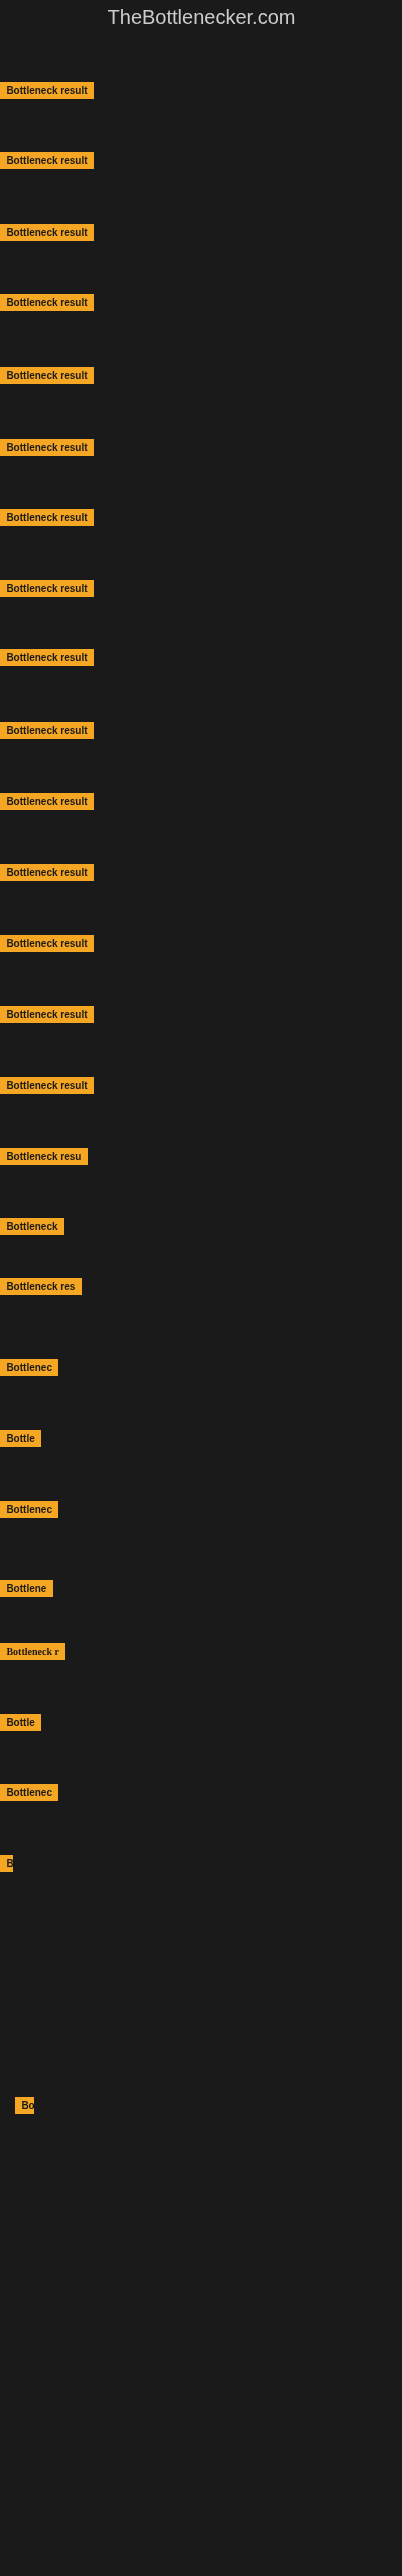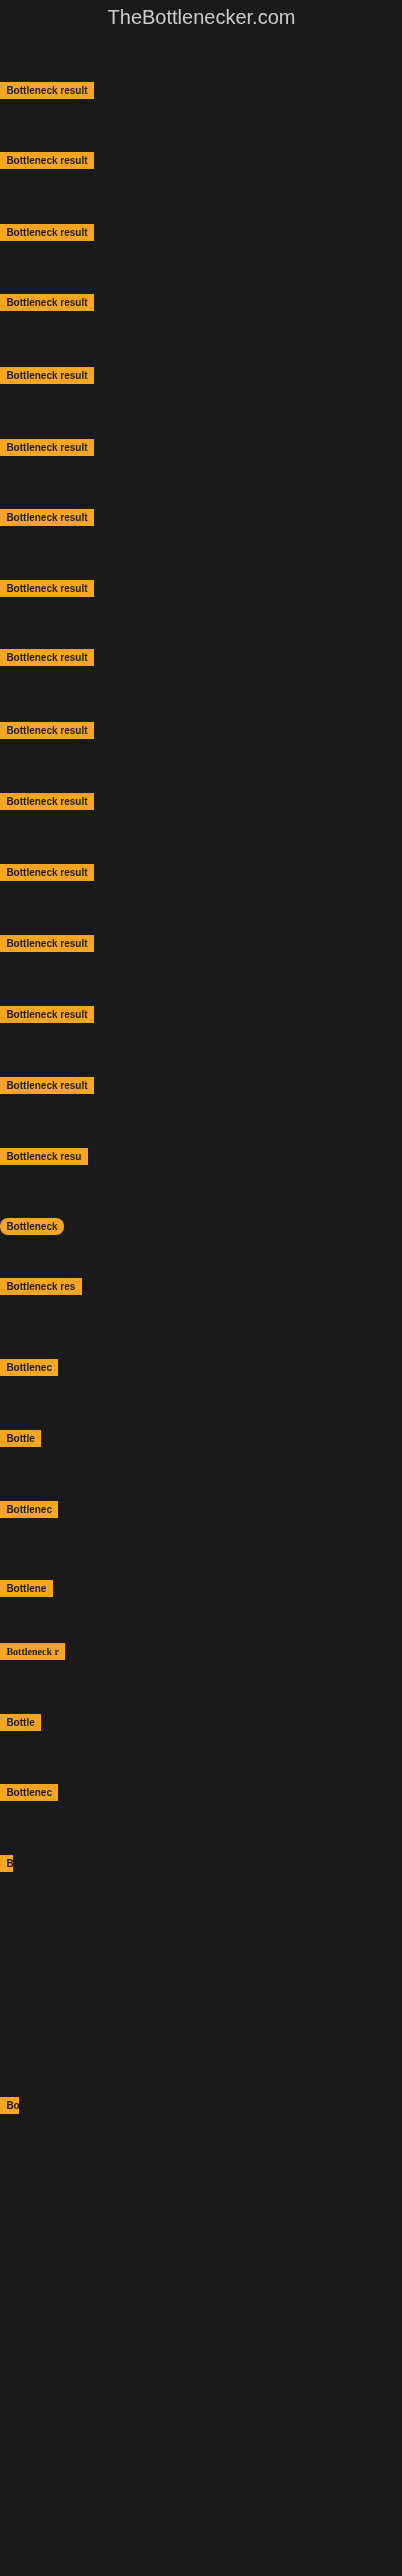--- a/index.html
+++ b/index.html
@@ -55,25 +55,25 @@
     <div class="bottleneck-item" style="top: 473px; left: 0px;"><span class="bottleneck-badge" style="max-width: 145px;">Bottleneck result</span></div>
     <div class="bottleneck-item" style="top: 544px; left: 0px;"><span class="bottleneck-badge" style="max-width: 148px;">Bottleneck result</span></div>
     <div class="bottleneck-item" style="top: 613px; left: 0px;"><span class="bottleneck-badge" style="max-width: 144px;">Bottleneck result</span></div>
     <div class="bottleneck-item" style="top: 686px; left: 0px;"><span class="bottleneck-badge" style="max-width: 144px;">Bottleneck result</span></div>
     <div class="bottleneck-item" style="top: 757px; left: 0px;"><span class="bottleneck-badge" style="max-width: 141px;">Bottleneck result</span></div>
     <div class="bottleneck-item" style="top: 828px; left: 0px;"><span class="bottleneck-badge" style="max-width: 138px;">Bottleneck result</span></div>
     <div class="bottleneck-item" style="top: 899px; left: 0px;"><span class="bottleneck-badge" style="max-width: 136px;">Bottleneck result</span></div>
     <div class="bottleneck-item" style="top: 970px; left: 0px;"><span class="bottleneck-badge" style="max-width: 133px;">Bottleneck result</span></div>
     <div class="bottleneck-item" style="top: 1041px; left: 0px;"><span class="bottleneck-badge" style="max-width: 129px;">Bottleneck result</span></div>
     <div class="bottleneck-item" style="top: 1112px; left: 0px;"><span class="bottleneck-badge" style="max-width: 119px;">Bottleneck resu</span></div>
-    <div class="bottleneck-item" style="top: 1182px; left: 0px;"><span class="bottleneck-badge" style="max-width: 81px; border-radius: 8px;">Bottleneck</span></div>
+    <div class="bottleneck-item" style="top: 1182px; left: 0px;"><span class="bottleneck-badge" style="max-width: 81px;">Bottleneck</span></div>
     <div class="bottleneck-item" style="top: 1242px; left: 0px;"><span class="bottleneck-badge" style="max-width: 106px;">Bottleneck res</span></div>
     <div class="bottleneck-item" style="top: 1323px; left: 0px;"><span class="bottleneck-badge" style="max-width: 71px;">Bottlenec</span></div>
     <div class="bottleneck-item" style="top: 1394px; left: 0px;"><span class="bottleneck-badge" style="max-width: 50px;">Bottle</span></div>
     <div class="bottleneck-item" style="top: 1465px; left: 0px;"><span class="bottleneck-badge" style="max-width: 71px;">Bottlenec</span></div>
     <div class="bottleneck-item" style="top: 1536px; left: 0px; margin-top: 8px;"><span class="bottleneck-badge" style="max-width: 61px;">Bottlene</span></div>
     <div class="bottleneck-item" style="top: 1607px; left: 0px;"><span class="bottleneck-badge" style="max-width: 90px; font-family: Liberation Serif, serif;">Bottleneck r</span></div>
     <div class="bottleneck-item" style="top: 1678px; left: 0px;"><span class="bottleneck-badge" style="max-width: 47px;">Bottle</span></div>
     <div class="bottleneck-item" style="top: 1748px; left: 0px;"><span class="bottleneck-badge" style="max-width: 69px;">Bottlenec</span></div>
     <div class="bottleneck-item" style="top: 1819px; left: 0px;"><span class="bottleneck-badge" style="max-width: 13px;">B</span></div>
-    <div class="bottleneck-item" style="top: 2061px; left: 0px;"><span class="bottleneck-badge" style="max-width: 19.3px;">Bo</span></div>
+    <div class="bottleneck-item" style="top: 2061px; left: 0px;"><span class="bottleneck-badge" style="max-width: 19.3px; margin-left: 15px;">Bo</span></div>
   </div>
 
 
 </body></html>

